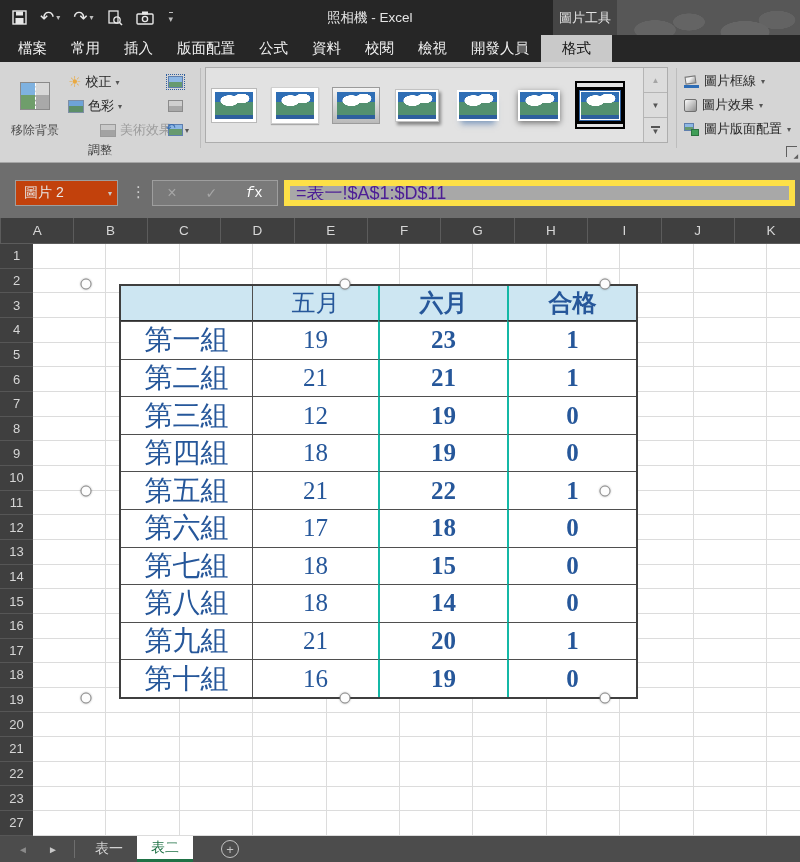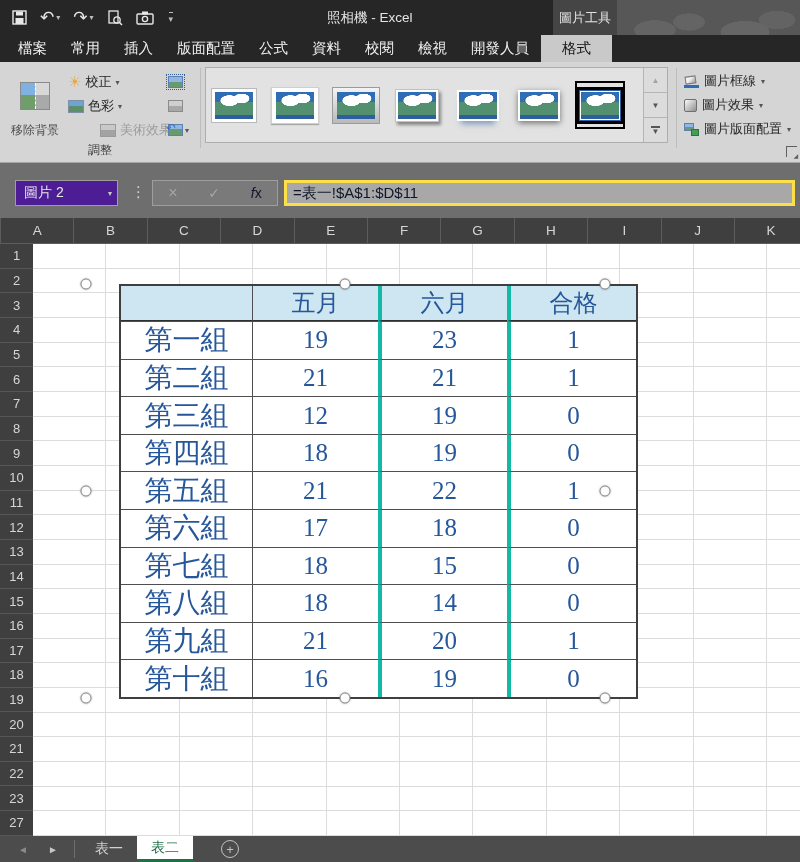--- a/index.html
+++ b/index.html
@@ -88,52 +88,52 @@
   .cube-icon { width:13px; height:13px; background:linear-gradient(135deg,#fafafa,#8f8f8f); border:1px solid #6f6f6f; border-radius:2px; }
   .layout-icon { width:15px; height:13px; position:relative; }
   .layout-icon .p1 { position:absolute; left:0; top:0; width:10px; height:8px; background:linear-gradient(to bottom,#8db7e4 0 50%,#679a6f 50%); border:1px solid #5f7fae; }
   .layout-icon .p2 { position:absolute; right:0; bottom:0; width:8px; height:7px; background:#3f9e57; border:1px solid #2c7340; }
 
   #dlg-launcher { position:absolute; left:786px; top:84px; width:11px; height:11px; border-left:1px solid #5f5f5f; border-top:1px solid #5f5f5f; }
   #dlg-launcher::after { content:"◢"; position:absolute; right:-1px; bottom:-2px; font-size:6px; color:#5f5f5f; }
 
   
   #fxbar { position:absolute; left:0; top:163px; width:800px; height:55px; background:#6e6e6e; }
-  #namebox { position:absolute; left:15px; top:17px; width:103px; height:26px; background:#4c1d95; border:1px solid #9e9e9e;
+  #namebox { position:absolute; left:15px; top:17px; width:103px; height:26px; background:#c2410c; border:1px solid #9e9e9e;
     color:#e8e8e8; font-size:14px; display:flex; align-items:center; padding-left:8px; }
   #namebox .drop { position:absolute; right:5px; font-size:8px; color:#c8c8c8; }
   #fx-dots { position:absolute; left:131px; top:20px; color:#cfcfcf; font-size:15px; }
   #fx-cluster { position:absolute; left:152px; top:17px; width:126px; height:26px; background:#7a7a7a; border:1px solid #9e9e9e;
     display:flex; align-items:center; justify-content:space-around; }
   .fx-x { color:#a6a6a6; font-size:16px; }
   .fx-check { color:#a6a6a6; font-size:14px; }
-  .fx-fx { color:#0f172a; font-size:14px; font-family:Liberation Sans, sans-serif; }
+  .fx-fx { color:#ffffff; font-size:14px; font-family:Liberation Mono, monospace; }
   .fx-fx i { font-style:italic; }
-  #formula-input { position:absolute; left:284px; top:17px; width:511px; height:26px; background:#a8a8a8; border:3px solid #fde047;
-    color:#0f172a; font-size:15px; padding-left:6px; outline:none; font-family:"Liberation Sans","DejaVu Sans",sans-serif; }
+  #formula-input { position:absolute; left:284px; top:17px; width:511px; height:26px; background:#a8a8a8; border:6px solid #fde047;
+    color:#4c1d95; font-size:18px; padding-left:6px; outline:none; font-family:"Liberation Sans","DejaVu Sans",sans-serif; }
 
   
   #sheet { position:absolute; left:0; top:218px; width:800px; height:618px; background:#fff; }
   #colheads { position:absolute; left:0; top:0; width:800px; height:26px; background:#3f3f3f; display:flex; border-bottom:1px solid #5c5c5c; }
   #corner { width:33px; height:26px; position:relative; border-right:1px solid #5c5c5c; }
   .col-h { width:73.4px; flex:none; color:#d6d6d6; font-size:13.5px; display:flex; align-items:center; justify-content:center; border-right:1px solid #5c5c5c; }
   #rowheads { position:absolute; left:0; top:26px; width:33px; height:592px; background:#3f3f3f; display:flex; flex-direction:column; }
   .row-h { height:24.667px; flex:none; color:#d6d6d6; font-size:13px; display:flex; align-items:center; justify-content:center; border-bottom:1px solid #565656; }
   #cells { position:absolute; left:33px; top:26px; width:767px; height:592px; background:#fff;
     background-image:
       repeating-linear-gradient(to right, transparent 0 72.4px, #dcdcdc 72.4px 73.4px),
       repeating-linear-gradient(to bottom, transparent 0 23.667px, #dcdcdc 23.667px 24.667px); }
 
   
   #picture { position:absolute; left:86px; top:40px; width:519px; height:415px; background:#fff;
     font-family:"Liberation Serif","DejaVu Serif",serif; color:#26579a; }
   #pic-table { width:519px; height:415px; border:2px solid #3f3f3f; display:grid; grid-template-columns:131px 126px 129px 129px; }
   .pt-cell { display:flex; align-items:center; justify-content:center; border-left:1px solid #4f4f4f; border-top:1px solid #4f4f4f; height:37.5px; }
   .pt-cell.c0 { border-left:none; }
-  .pt-cell.c2, .pt-cell.c3 { border-left:4px solid #14b8a6; }
+  .pt-cell.c2, .pt-cell.c3 { border-left:2px solid #14b8a6;font-weight:bold; }
   .pt-cell.hd { background:#cde6f2; height:35px; border-top:none; border-bottom:1px solid #2f2f2f; font-size:24px; }
   .pt-cell.lbl { font-size:28px; }
   .pt-cell.num { font-size:25px; }
 
   .handle { position:absolute; width:11px; height:11px; border-radius:50%; background:#fdfdfd; border:1.5px solid #8a8a8a;
     box-shadow:0 0 2px rgba(0,0,0,.35); transform:translate(-50%,-50%); }
 
   
   #tabbar { position:absolute; left:0; top:836px; width:800px; height:26px; background:#4c4c4c; display:flex; align-items:stretch; }
   .nav-arrow { width:30px; display:flex; align-items:center; justify-content:center; font-size:10px; color:#c8c8c8; }

